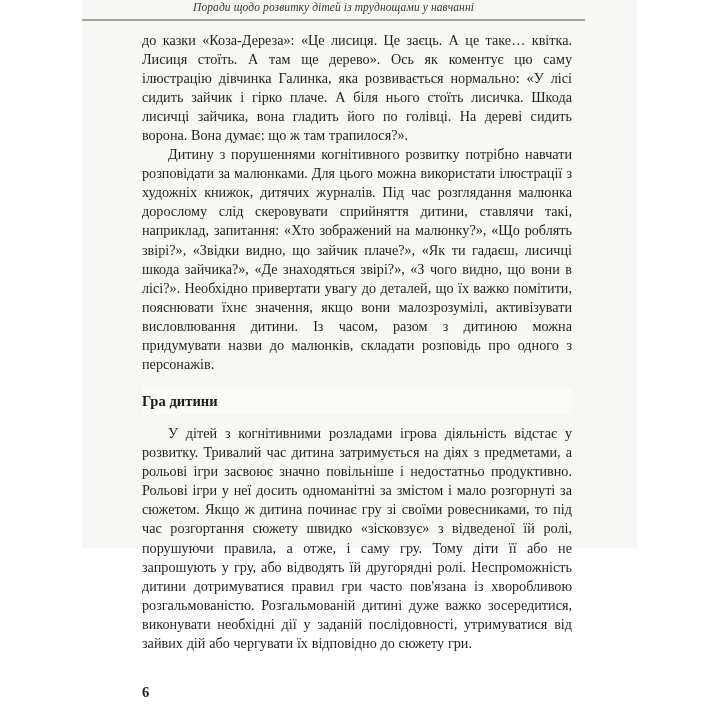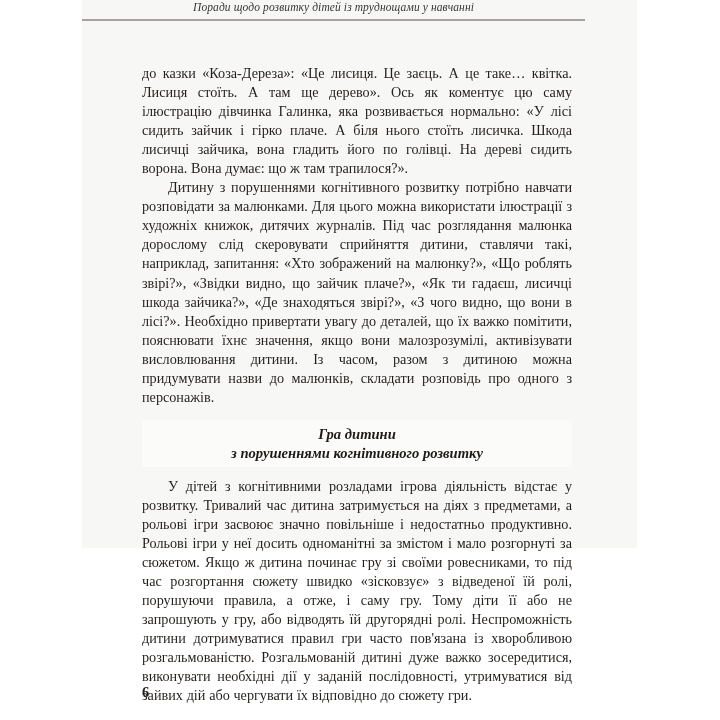--- a/index.html
+++ b/index.html
@@ -54,32 +54,29 @@
     color: #231f1c;
     text-align: justify;
     text-justify: inter-word;
     text-indent: 26px;
     -webkit-hyphens: none;
     hyphens: none;
     word-spacing: 0.2px;
   }
   p.body.cont {
     text-indent: 0;
-    margin-top: 33px;
   }
   .section-heading {
     margin: 0;
     padding: 5px 0 3px 0;
-    text-align: center;
     font-size: 14.6px;
     font-weight: bold;
     line-height: 19.4px;
     color: #1e1a17;
     background: #fbfbfa;
-    font-style: italic;
   }
   .section-heading .line {
     display: block;
   }
   .spacer-before-head { height: 13px; }
   .spacer-after-head { height: 10px; }
   .folio {
     position: absolute;
     left: 60px;
     top: 684px;
@@ -100,21 +97,20 @@
   <div class="content">
 
     <p class="body cont">до казки «Коза-Дереза»: «Це лисиця. Це заєць. А це таке… квітка. Лисиця стоїть. А там ще дерево». Ось як коментує цю саму ілюстрацію дівчинка Галинка, яка розвивається нормально: «У лісі сидить зайчик і гірко плаче. А біля нього стоїть лисичка. Шкода лисичці зайчика, вона гладить його по голівці. На дереві сидить ворона. Вона думає: що ж там трапилося?».</p>
 
     <p class="body">Дитину з порушеннями когнітивного розвитку потрібно навчати розповідати за малюнками. Для цього можна використати ілюстрації з художніх книжок, дитячих журналів. Під час розглядання малюнка дорослому слід скеровувати сприйняття дитини, ставлячи такі, наприклад, запитання: «Хто зображений на малюнку?», «Що роблять звірі?», «Звідки видно, що зайчик плаче?», «Як ти гадаєш, лисичці шкода зайчика?», «Де знаходяться звірі?», «З чого видно, що вони в лісі?». Необхідно привертати увагу до деталей, що їх важко помітити, пояснювати їхнє значення, якщо вони малозрозумілі, активізувати висловлювання дитини. Із часом, разом з дитиною можна придумувати назви до малюнків, складати розповідь про одного з персонажів.</p>
 
     <div class="spacer-before-head"></div>
 
     <div class="section-heading">
       <span class="line">Гра дитини</span>
-      <span class="line">з порушеннями когнітивного розвитку</span>
     </div>
 
     <div class="spacer-after-head"></div>
 
     <p class="body">У дітей з когнітивними розладами ігрова діяльність відстає у розвитку. Тривалий час дитина затримується на діях з предметами, а рольові ігри засвоює значно повільніше і недостатньо продуктивно. Рольові ігри у неї досить одноманітні за змістом і мало розгорнуті за сюжетом. Якщо ж дитина починає гру зі своїми ровесниками, то під час розгортання сюжету швидко «зісковзує» з відведеної їй ролі, порушуючи правила, а отже, і саму гру. Тому діти її або не запрошують у гру, або відводять їй другорядні ролі. Неспроможність дитини дотримуватися правил гри часто пов'язана із хворобливою розгальмованістю. Розгальмованій дитині дуже важко зосередитися, виконувати необхідні дії у заданій послідовності, утримуватися від зайвих дій або чергувати їх відповідно до сюжету гри.</p>
 
   </div>
 
   <div class="folio">6</div>
 

